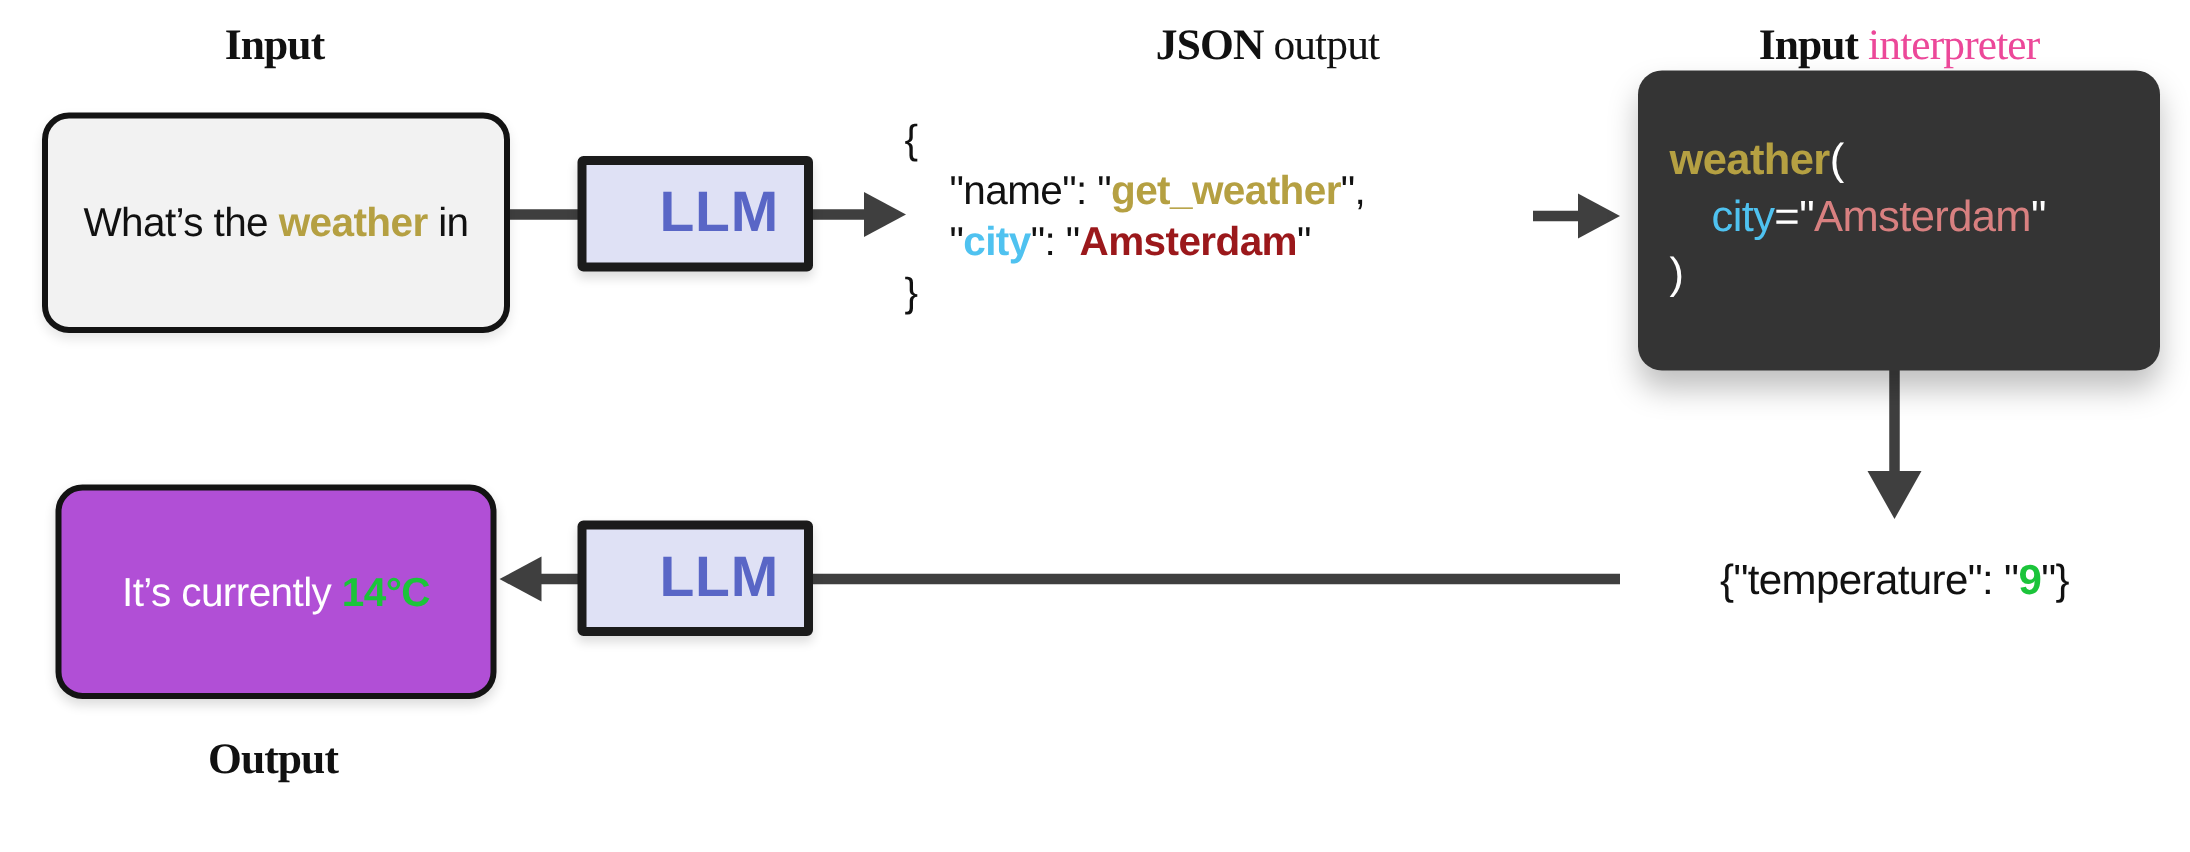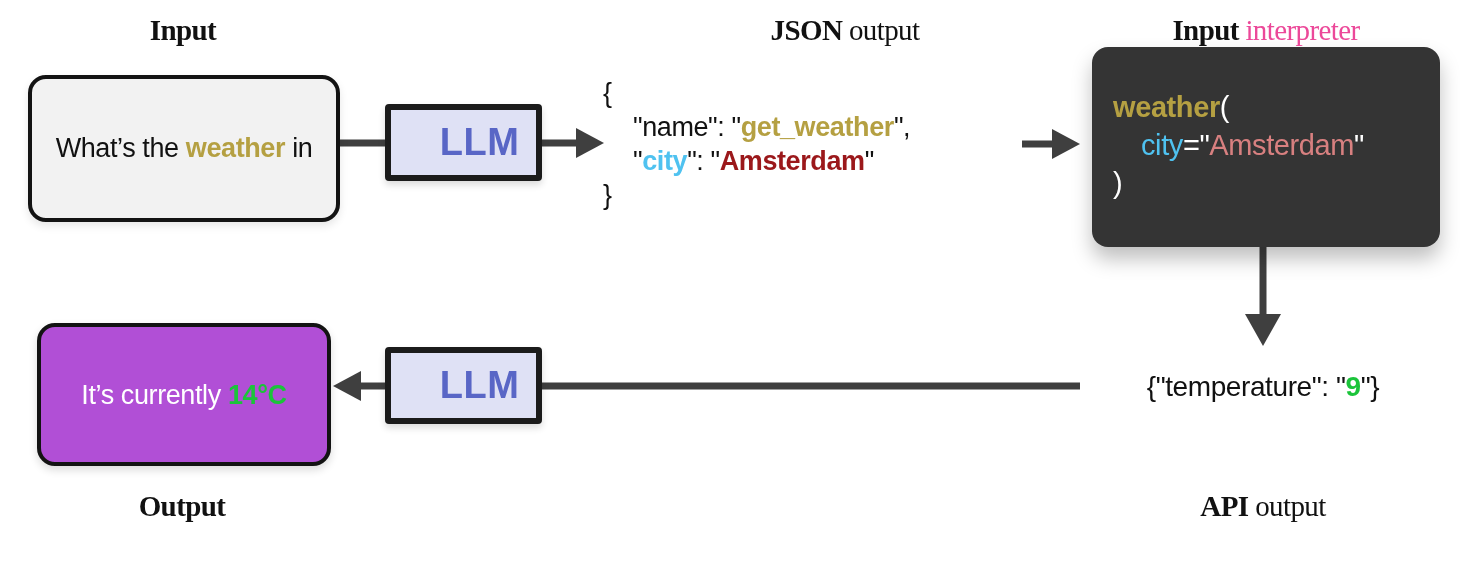--- a/index.html
+++ b/index.html
@@ -85,21 +85,20 @@
 
     <line x1="1080" y1="386" x2="540" y2="386" stroke="#3f3f3f" stroke-width="7"></line>
 
     <line x1="388" y1="386" x2="359" y2="386" stroke="#3f3f3f" stroke-width="7"></line>
     <polygon points="361,371 361,401 333,386" fill="#3f3f3f"></polygon>
   </svg>
 
   <div class="hdr" id="hdr-input"><span style="color: rgb(17, 17, 17); font-weight: 700;">Input</span></div>
   <div class="hdr" id="hdr-json"><span style="color: rgb(17, 17, 17); font-weight: 700;">JSON </span><span style="color: rgb(17, 17, 17);">output</span></div>
   <div class="hdr" id="hdr-code"><span style="color: rgb(17, 17, 17); font-weight: 700;">Input </span><span style="color: #ec4899;">interpreter</span></div>
-  <div class="hdr" id="hdr-api"><span style="color: rgb(17, 17, 17); font-weight: 700;">API </span><span style="color: rgb(17, 17, 17);">output</span></div>
   <div class="hdr" id="hdr-output"><span style="color: rgb(17, 17, 17); font-weight: 700;">Output</span></div>
 
   <div class="box" id="box-input">
     <div>
       <div><span style="color: rgb(17, 17, 17);">What’s the </span><span style="color: rgb(181, 160, 66); font-weight: 700;">weather</span><span style="color: rgb(17, 17, 17);"> in</span></div>
     </div>
   </div>
 
   <div class="llm-box" id="llm-top">LLM</div>
   <div class="llm-box" id="llm-bottom">LLM</div>

